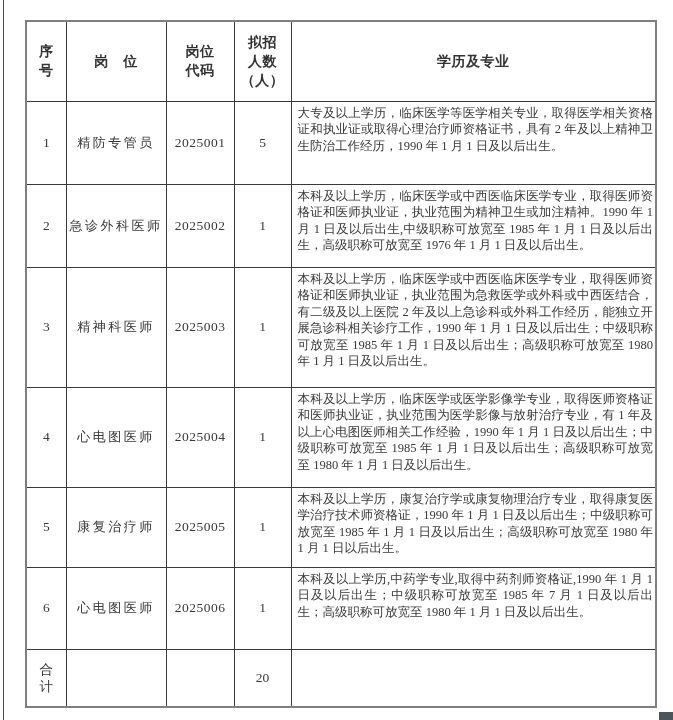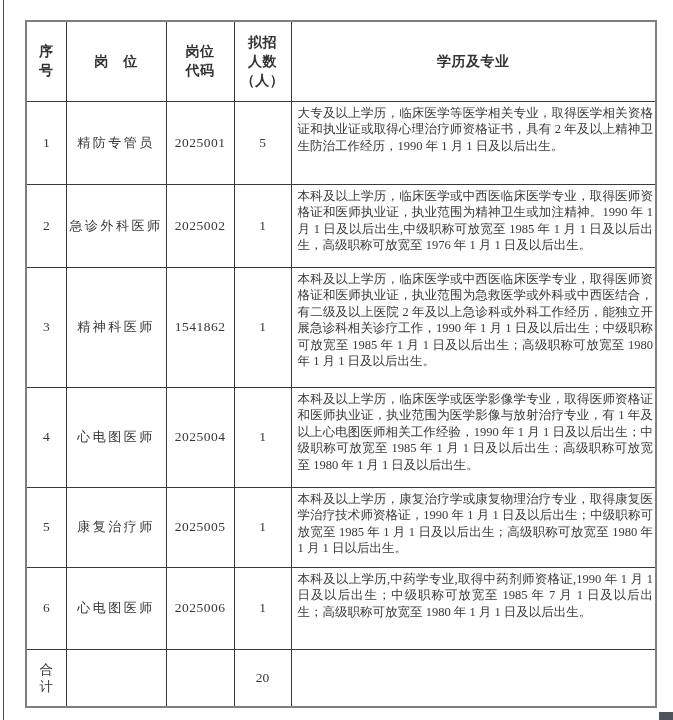--- a/index.html
+++ b/index.html
@@ -139,21 +139,21 @@
     <tr>
       <td class="cell-no">2</td>
       <td class="cell-pos">急诊外科医师</td>
       <td class="cell-code">2025002</td>
       <td class="cell-count">1</td>
       <td class="cell-req">本科及以上学历，临床医学或中西医临床医学专业，取得医师资格证和医师执业证，执业范围为精神卫生或加注精神。1990 年 1 月 1 日及以后出生,中级职称可放宽至 1985 年 1 月 1 日及以后出生，高级职称可放宽至 1976 年 1 月 1 日及以后出生。</td>
     </tr>
     <tr>
       <td class="cell-no">3</td>
       <td class="cell-pos">精神科医师</td>
-      <td class="cell-code">1541862</td>
+      <td class="cell-code">2025003</td>
       <td class="cell-count">1</td>
       <td class="cell-req">本科及以上学历，临床医学或中西医临床医学专业，取得医师资格证和医师执业证，执业范围为急救医学或外科或中西医结合，有二级及以上医院 2 年及以上急诊科或外科工作经历，能独立开展急诊科相关诊疗工作，1990 年 1 月 1 日及以后出生；中级职称可放宽至 1985 年 1 月 1 日及以后出生；高级职称可放宽至 1980 年 1 月 1 日及以后出生。</td>
     </tr>
     <tr>
       <td class="cell-no">4</td>
       <td class="cell-pos">心电图医师</td>
       <td class="cell-code">2025004</td>
       <td class="cell-count">1</td>
       <td class="cell-req">本科及以上学历，临床医学或医学影像学专业，取得医师资格证和医师执业证，执业范围为医学影像与放射治疗专业，有 1 年及以上心电图医师相关工作经验，1990 年 1 月 1 日及以后出生；中级职称可放宽至 1985 年 1 月 1 日及以后出生；高级职称可放宽至 1980 年 1 月 1 日及以后出生。</td>
     </tr>

